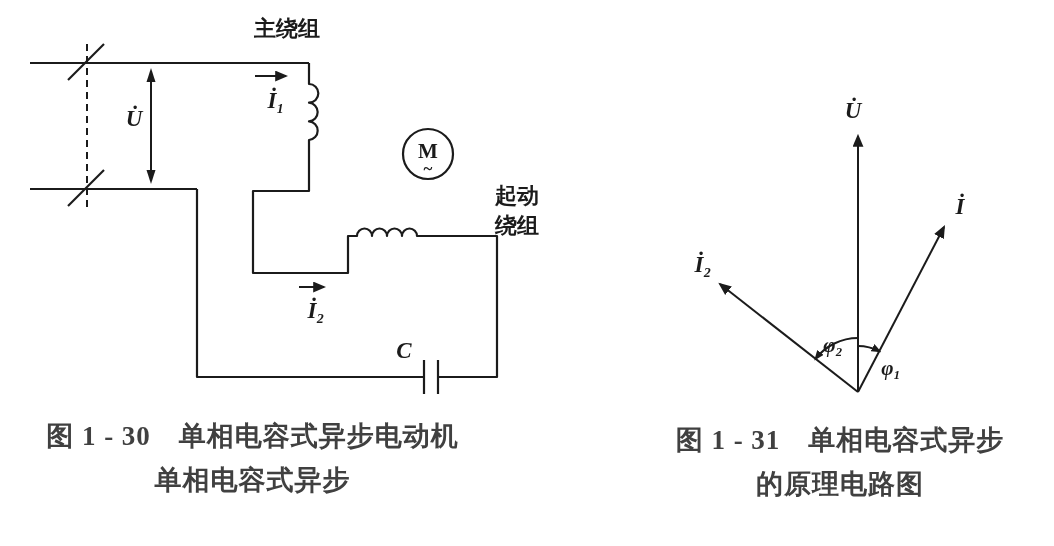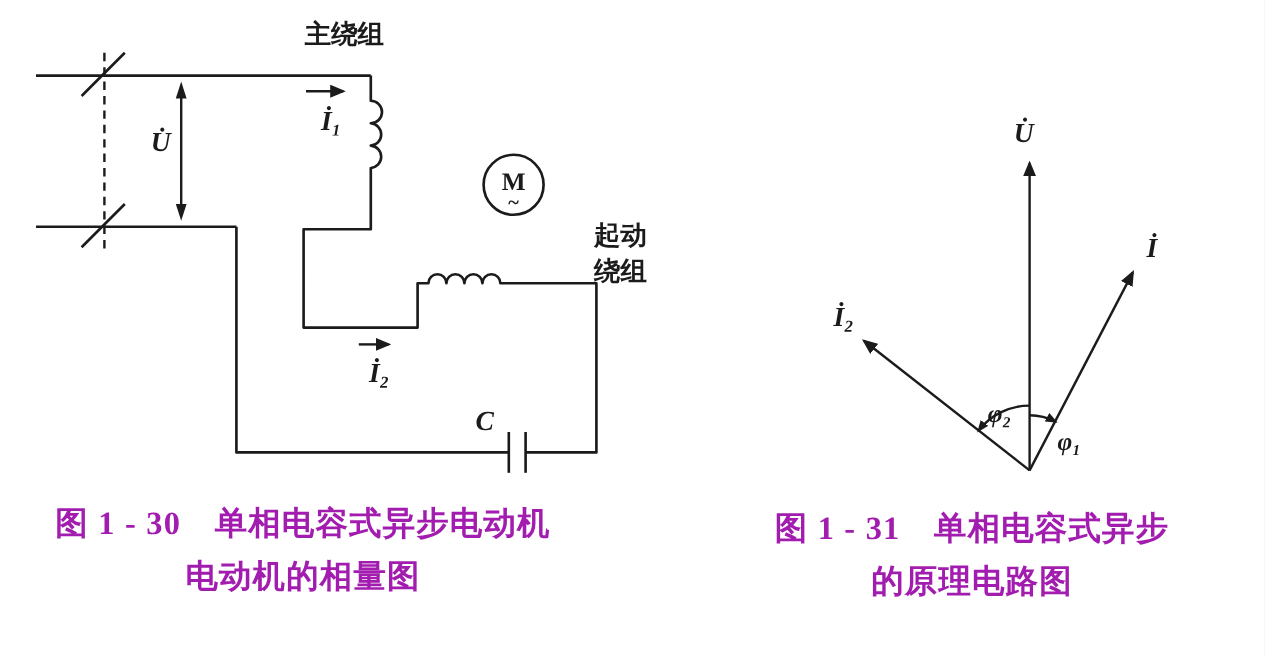--- a/index.html
+++ b/index.html
@@ -18,21 +18,21 @@
   .head{fill:#1b1b1b;stroke:none;}
   text{fill:#1b1b1b;}
   .cn{font-family:"Liberation Sans", sans-serif;font-size:22px;font-weight:700;}
   .math{font-family:"Liberation Serif", serif;font-style:italic;font-size:23px;font-weight:600;}
   .mathsm{font-family:"Liberation Serif", serif;font-style:italic;font-size:21px;font-weight:700;}
   .motorM{font-family:"Liberation Serif", serif;font-size:21px;font-weight:700;}
   .motorT{font-family:"Liberation Serif", serif;font-size:17px;font-weight:700;}
   .caption{
     position:absolute;text-align:center;
     font-family:"Liberation Serif", serif;
-    font-weight:700;font-size:27px;line-height:44px;color:#a21caf;
+    font-weight:700;font-size:27px;line-height:44px;color:#404040;
     letter-spacing:1px;
   }
 </style>
 </head>
 <body>
 
 <div id="page">
 
   <svg width="1054" height="546" viewBox="0 0 1054 546">
     <defs>
@@ -91,21 +91,21 @@
 
       <path class="thin" d="M858,346 A46,46 0 0 1 879.6,351.4" marker-end="url(#ahs)"></path>
       <path class="thin" d="M858,338 A54,54 0 0 0 815.5,358.8" marker-end="url(#ahs)"></path>
       <text class="mathsm" x="833" y="352" text-anchor="middle">φ₂</text>
       <text class="mathsm" x="891" y="375" text-anchor="middle">φ₁</text>
     </g>
   </svg>
 
   <div class="caption" style="left:30px;top:414px;width:445px;">
     <div>图 1 - 30　单相电容式异步电动机</div>
-    <div>电动机的相量图</div>
+    <div>单相电容式异步</div>
   </div>
 
-  <div class="caption" style="left:605px;top:418px;width:410px;">
+  <div class="caption" style="left:635px;top:418px;width:410px;">
     <div>图 1 - 31　单相电容式异步</div>
     <div>的原理电路图</div>
   </div>
 
 </div>
 
 </body></html>

